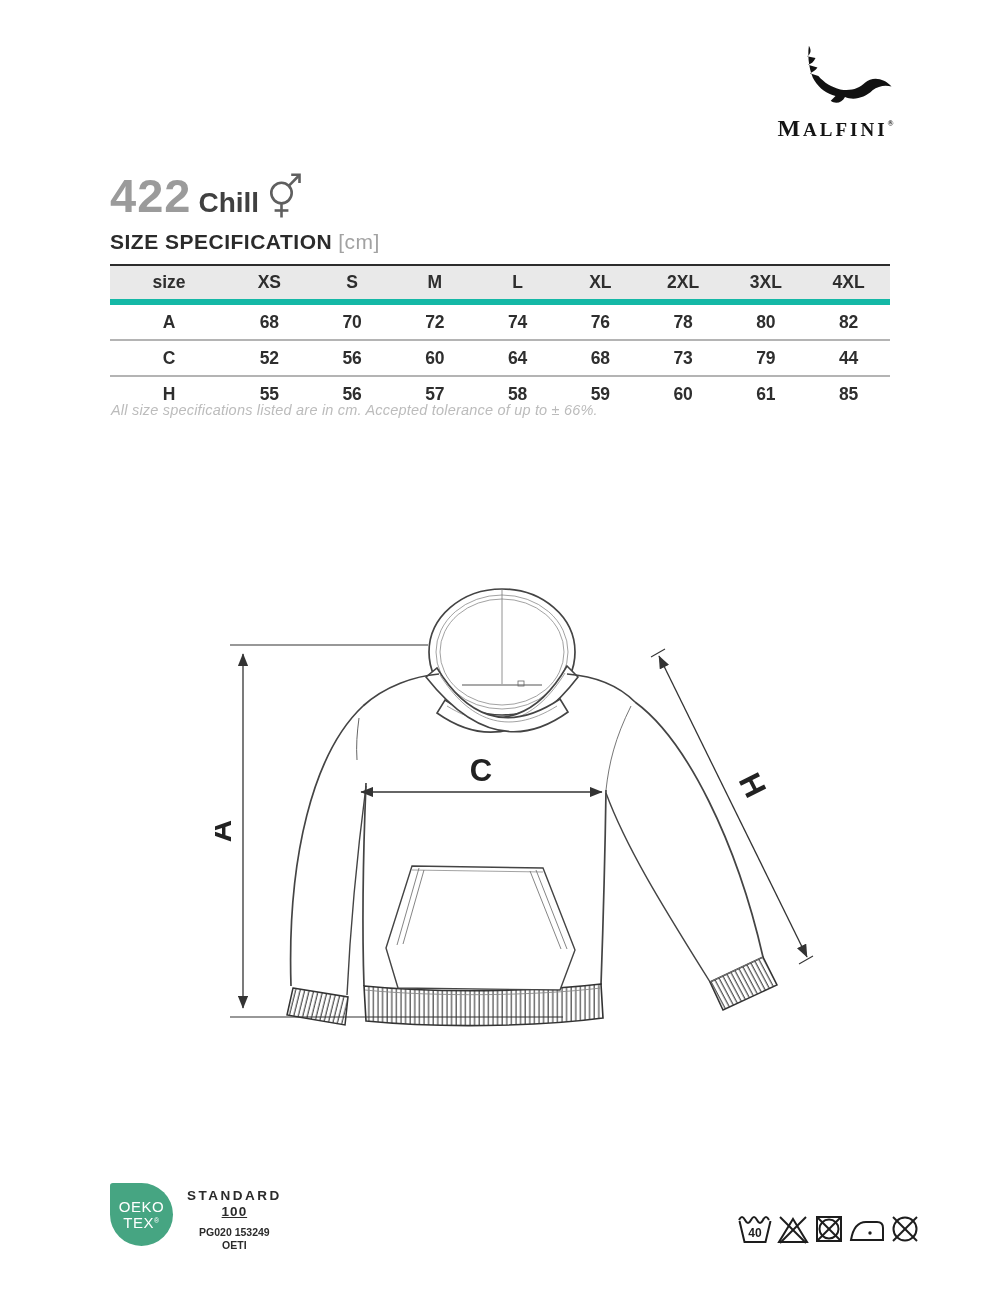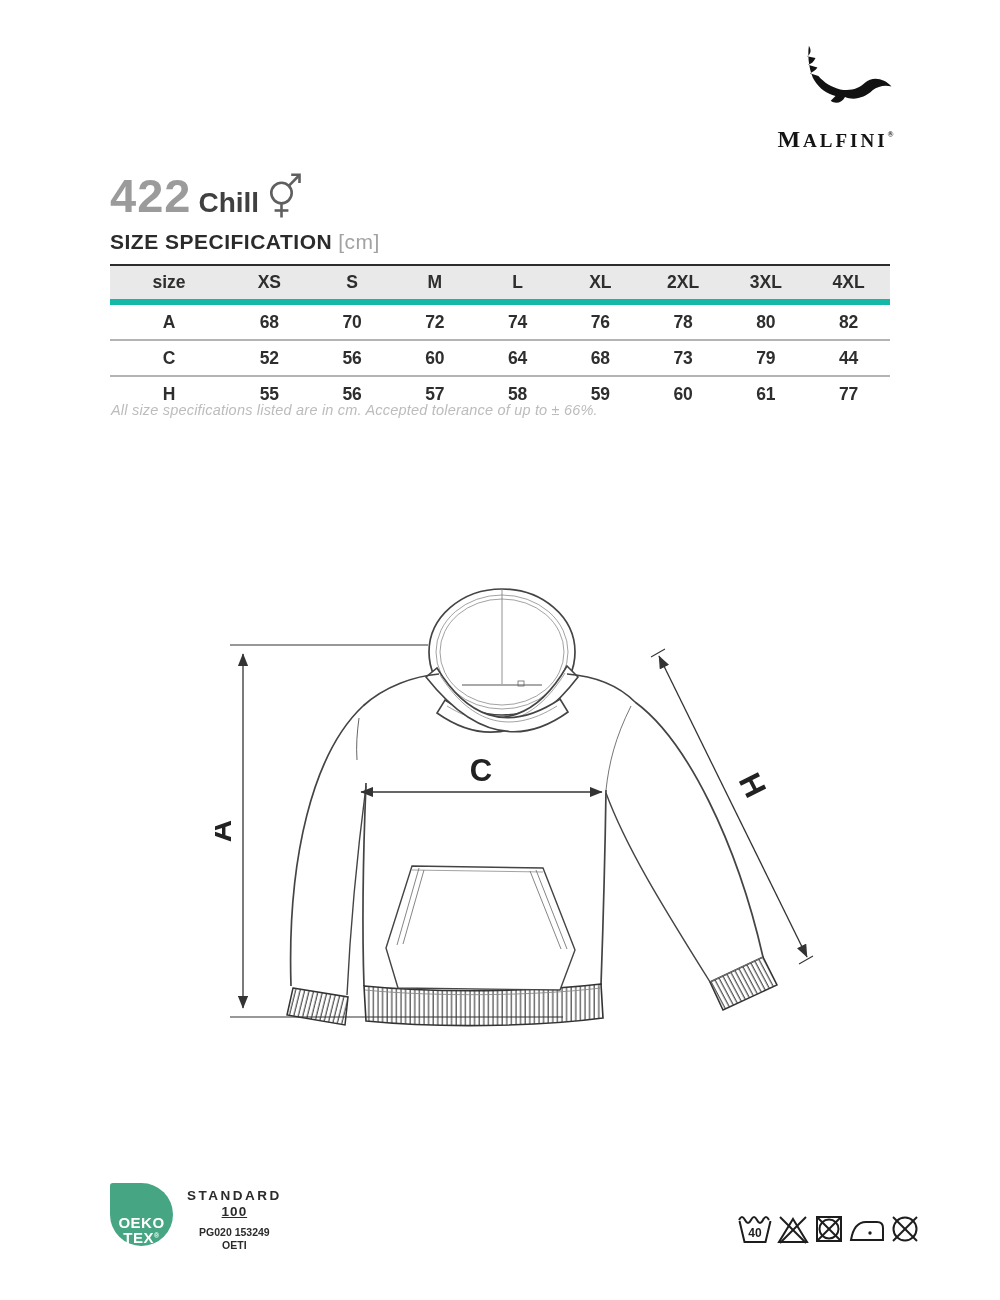--- a/index.html
+++ b/index.html
@@ -4,21 +4,21 @@
 <style>
   html,body { margin:0; padding:0; background:#ffffff; }
   .page {
     position:relative; width:1000px; height:1300px; background:#ffffff;
     font-family:"Liberation Sans", sans-serif; color:#2e2e2e; overflow:hidden;
   }
   
   .brand { position:absolute; top:40px; left:753px; width:165px; text-align:center; }
   .brand svg { display:block; margin:0 auto; }
   .wordmark { font-family:"Liberation Serif", serif; font-weight:bold; color:#141414;
-              letter-spacing:3px; line-height:1; margin-top:11px; white-space:nowrap; }
+              letter-spacing:3px; line-height:1; margin-top:0; white-space:nowrap; }
   .wordmark .big { font-size:24px; }
   .wordmark .rest { font-size:19px; }
   .wordmark sup { font-size:8px; letter-spacing:0; vertical-align:10px; }
   
   .title-row { position:absolute; left:110px; top:160px; display:flex; align-items:baseline; }
   .prod-code { font-size:47px; font-weight:bold; color:#9b9b9b; letter-spacing:1px; }
   .prod-name { font-size:28px; font-weight:bold; color:#404040; margin-left:7px; }
   .gender { margin-left:9px; transform:translateY(8px); }
   
   .section-head { position:absolute; left:110px; top:230px; font-size:21px; font-weight:bold;
@@ -36,22 +36,22 @@
   table.spec tbody tr:last-child { border-bottom:none; }
   table.spec tbody td { height:34px; font-weight:bold; }
   table.spec td.row-lab { font-weight:bold; }
   .note { position:absolute; left:111px; top:402px; font-size:14.5px; font-style:italic;
           color:#bcbcbc; letter-spacing:0.2px; }
   
   .diagram { position:absolute; left:215px; top:578px; }
   
   .oeko { position:absolute; left:110px; top:1183px; display:flex; align-items:flex-start; }
   .oeko-badge { width:63px; height:63px; background:#46a582; border-radius:3px 52% 52% 52%;
-                color:#ffffff; display:flex; flex-direction:column; justify-content:flex-end;
-                align-items:center; font-weight:bold; line-height:1.05; }
+                color:#ffffff; display:flex; flex-direction:column; justify-content:center;
+                align-items:center; font-weight:normal; line-height:1.05; }
   .oeko-badge .l1 { font-size:15px; letter-spacing:0.5px; }
   .oeko-badge .l2 { font-size:15px; letter-spacing:0.5px; }
   .oeko-badge sup { font-size:7px; vertical-align:5px; }
   .oeko-text { margin-left:14px; text-align:center; color:#2b2b2b; padding-top:5px; }
   .oeko-text .std { font-size:13.5px; font-weight:bold; letter-spacing:2.5px; }
   .oeko-text .hundred { font-size:13.5px; font-weight:bold; letter-spacing:1px; margin-top:1px;text-decoration:underline; }
   .oeko-text .code { font-size:10.5px; font-weight:bold; margin-top:7px; }
   .oeko-text .inst { font-size:10.5px; font-weight:bold; margin-top:1px; }
   
   .care { position:absolute; left:737px; top:1213px; display:flex; gap:4px; align-items:flex-end; }
@@ -141,21 +141,21 @@
       </tr>
       <tr>
         <td class="row-lab">H</td>
         <td>55</td>
         <td>56</td>
         <td>57</td>
         <td>58</td>
         <td>59</td>
         <td>60</td>
         <td>61</td>
-        <td>77</td>
+        <td>85</td>
       </tr>
     </tbody>
   </table>
 
   <div class="note">All size specifications listed are in cm. Accepted tolerance of up to ± 66%.</div>
 
   <svg class="diagram" width="620" height="470" viewBox="0 0 620 470">
     <defs>
       <marker id="arr" markerWidth="11" markerHeight="8" refX="9.5" refY="4" orient="auto-start-reverse">
         <polygon points="0,0 10,4 0,8" fill="#333"></polygon>

